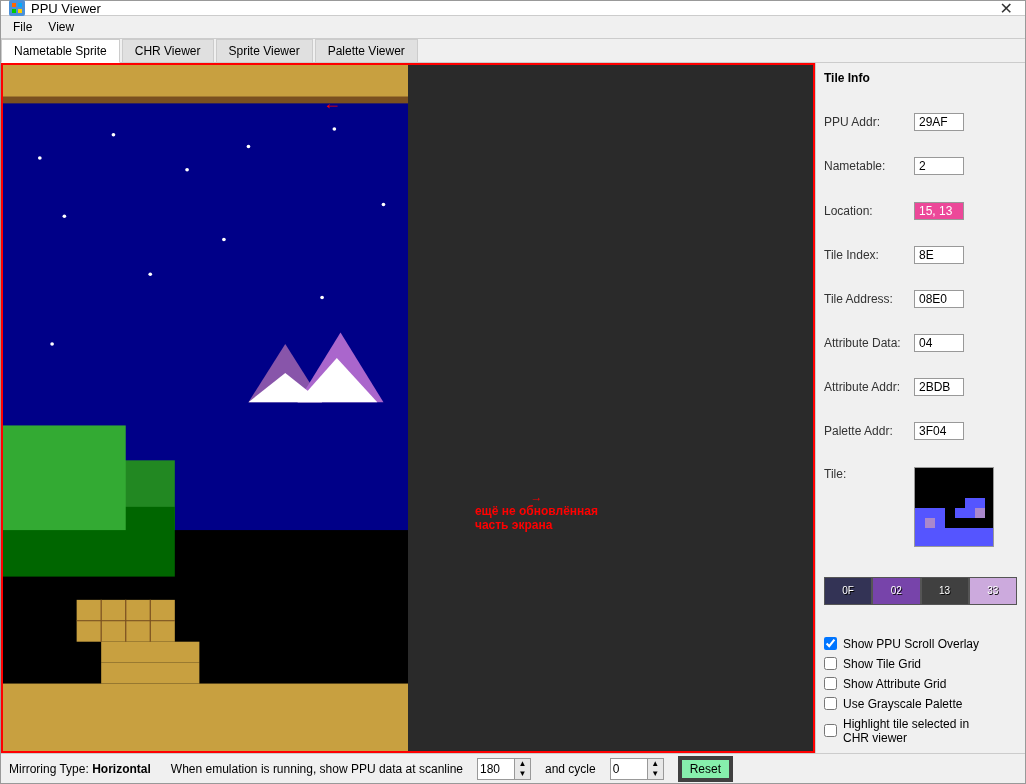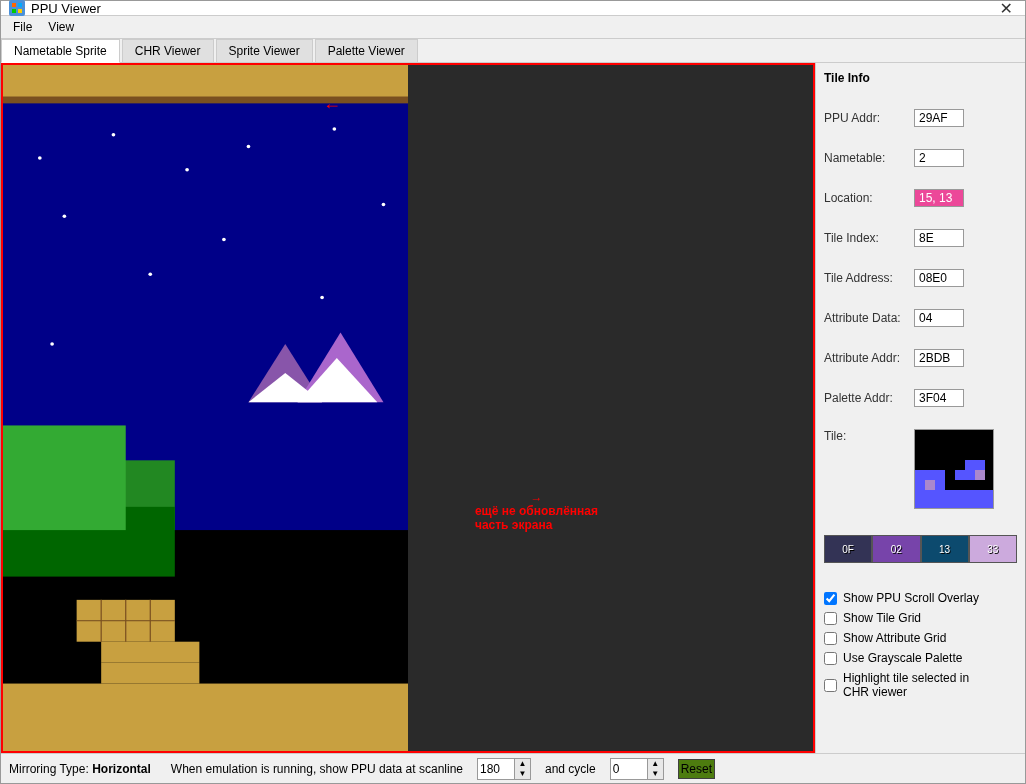--- a/index.html
+++ b/index.html
@@ -104,23 +104,24 @@
       position: relative;
       overflow: hidden;
       border-left: 2px solid red;
     }
     .info-panel {
       width: 210px;
       background: #f0f0f0;
       padding: 8px;
       display: flex;
       flex-direction: column;
-      gap: 20px;
+      gap: 8px;
       border-left: 1px solid #ccc;
       overflow-y: auto;
+      justify-content: space-between;
     }
     .info-section-title {
       font-size: 12px;
       font-weight: bold;
       margin-bottom: 4px;
     }
     .info-row {
       display: flex;
       align-items: center;
       margin-bottom: 2px;
@@ -215,23 +216,23 @@
       border: none;
       background: #e8e8e8;
       border-left: 1px solid #999;
     }
     .spinbox-wrapper {
       display: flex;
       border: 1px solid #999;
       background: #fff;
     }
     .reset-btn {
-      padding: 2px 2px;
-      background: #4d7c0f;
-      border: 1px solid #404040;
+      padding: 2px 8px;
+      background: #86efac;
+      border: 4px solid #404040;
       cursor: pointer;
       font-size: 12px;
     }
   </style>
 </head>
 <body>
 
 <div class="window">
 
   <div class="title-bar">
@@ -429,21 +430,21 @@
 
             <rect x="2" y="10" width="2" height="2" fill="#aa88cc"></rect>
             <rect x="12" y="8" width="2" height="2" fill="#aa88cc"></rect>
           </svg>
         </div>
       </div>
 
       <div class="palette-row" id="palette-row">
       <div class="palette-swatch" style="background: rgb(51, 51, 85);">0F</div>
           <div class="palette-swatch" style="background: rgb(119, 68, 170);">02</div>
-          <div class="palette-swatch" style="background: #0c4a6e;">13</div>
+          <div class="palette-swatch" style="background: #404040;">13</div>
           <div class="palette-swatch" style="background: rgb(204, 170, 221);">33</div>
         </div>
 
       <div class="checkboxes" id="checkboxes-section">
       <div class="checkbox-row">
             <input type="checkbox" checked="" style="">
             <label style="white-space: pre-line;">Show PPU Scroll Overlay</label>
           </div>
           <div class="checkbox-row">
             <input type="checkbox" style="">

